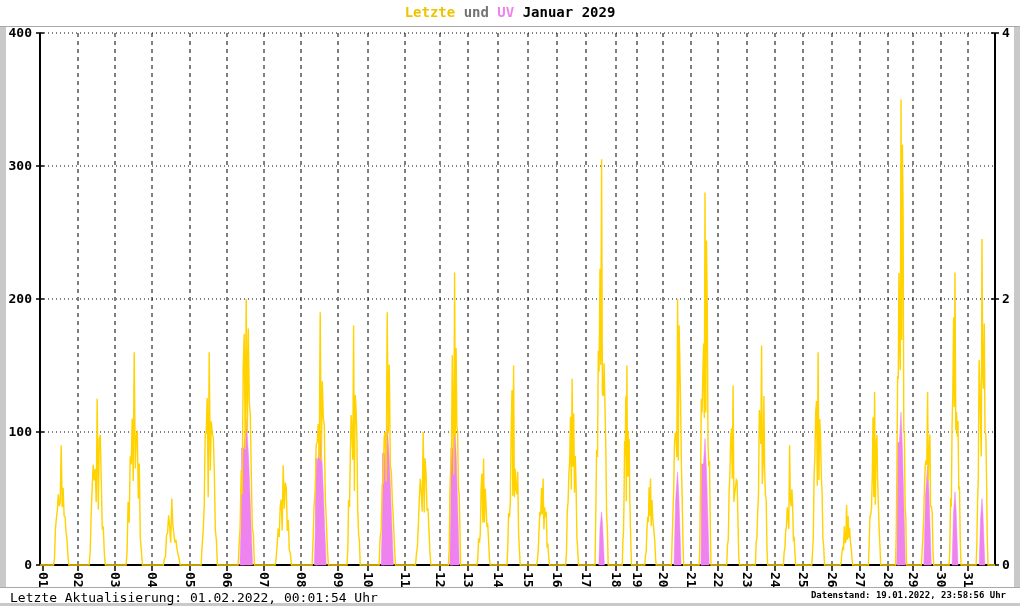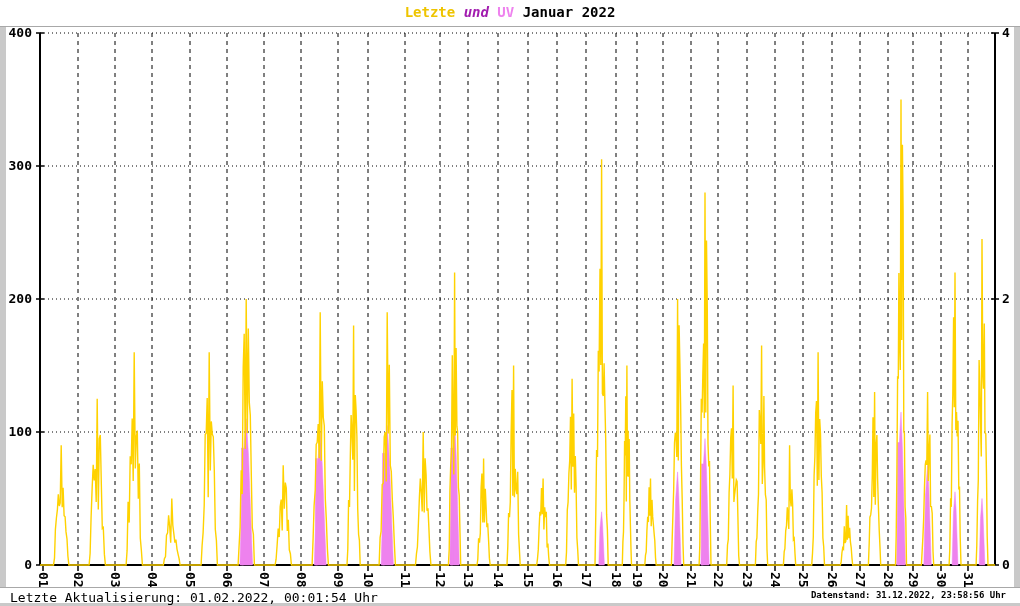--- a/index.html
+++ b/index.html
@@ -11,21 +11,21 @@
   #footer-right{position:absolute;right:14px;top:590px;font-size:9px;font-weight:bold;white-space:pre;}
   #chart-svg{position:absolute;left:0;top:0;}
   text{font-family:"DejaVu Sans Mono","Liberation Mono",monospace;font-weight:bold;fill:#000;}
   .ytick{font-size:13px;}
   .xtick{font-size:13px;}
 </style>
 </head>
 <body>
 
 <div id="page">
-  <div id="title"><span style="color: rgb(238, 196, 0);">Letzte</span><span style="color: #a21caf; font-style: italic;"> und </span><span style="color: rgb(238, 130, 238); text-align: right;">UV</span><span style="color: rgb(0, 0, 0);"> Januar 2022</span></div>
+  <div id="title"><span style="color: rgb(238, 196, 0);">Letzte</span><span style="color: #737373;"> und </span><span style="color: rgb(238, 130, 238); text-align: right;">UV</span><span style="color: rgb(0, 0, 0);"> Januar 2029</span></div>
   <div class="hairline" style="top:26px;"></div>
   <div class="hairline" style="top:587px;"></div>
   <div class="edgeband" style="left:0;top:27px;width:6px;height:560px;"></div>
   <div class="edgeband" style="left:1014px;top:27px;width:6px;height:560px;"></div>
   <div class="edgeband" style="left:0;top:603px;width:1020px;height:3px;"></div>
 
   <svg id="chart-svg" width="1020" height="606" viewBox="0 0 1020 606">
       <line x1="36" y1="565" x2="44" y2="565" stroke="#000" stroke-width="1.5"></line>
       <text x="32" y="569" text-anchor="end" class="ytick">0</text>
       <line x1="40" y1="432" x2="995" y2="432" stroke="#000" stroke-width="1" stroke-dasharray="1 3"></line>
@@ -139,14 +139,14 @@
       <line x1="968" y1="565" x2="968" y2="571" stroke="#000" stroke-width="1.5"></line>
       <text x="964" y="572" class="xtick" transform="rotate(90 964 572)">31</text>
       <line x1="40" y1="33" x2="40" y2="565" stroke="#000" stroke-width="2"></line>
       <line x1="40" y1="565" x2="995" y2="565" stroke="#000" stroke-width="2"></line>
       <line x1="995" y1="33" x2="995" y2="565" stroke="#000" stroke-width="2"></line>
       <path d="M239.9 565 L242.8 462.6 L245.3 430.4 L246.2 418.7 L248.5 455.3 L252.6 565 Z M241.5 565 L241.5 448.0 L243.5 448.0 L243.5 565 Z M314.3 565 L317.0 471.9 L319.4 442.6 L320.2 432.0 L322.3 465.3 L326.2 565 Z M315.5 565 L315.5 458.6 L317.5 458.6 L317.5 565 Z M381.1 565 L383.9 467.2 L386.3 436.5 L387.2 425.4 L389.4 460.3 L393.4 565 Z M382.5 565 L382.5 453.3 L384.5 453.3 L384.5 565 Z M449.8 565 L451.9 462.6 L453.8 430.4 L454.6 418.7 L456.2 455.3 L459.3 565 Z M450.8 565 L450.8 448.0 L452.8 448.0 L452.8 565 Z M598.8 565 L600.0 527.8 L601.2 516.1 L601.6 511.8 L602.6 525.1 L604.4 565 Z M674.0 565 L675.6 499.8 L677.0 479.3 L677.6 471.9 L678.8 495.2 L681.1 565 Z M700.9 565 L702.7 476.6 L704.4 448.8 L705.0 438.6 L706.5 470.2 L709.2 565 Z M701.3 565 L701.3 463.9 L703.3 463.9 L703.3 565 Z M896.6 565 L898.6 457.9 L900.3 424.3 L901.0 412.1 L902.5 450.3 L905.4 565 Z M897.5 565 L897.5 442.6 L899.5 442.6 L899.5 565 Z M923.8 565 L925.5 495.2 L927.0 473.2 L927.6 465.3 L928.9 490.2 L931.3 565 Z M952.1 565 L953.4 513.8 L954.6 497.7 L955.0 491.8 L956.1 510.1 L958.0 565 Z M979.2 565 L980.5 518.5 L981.6 503.8 L982.0 498.5 L983.0 515.1 L984.9 565 Z " fill="#ee82ee" stroke="#ee82ee" stroke-width="0.5"></path>
       <polyline points="40.0,565.0 53.5,565.0 53.5,565.0 54.5,558.2 55.4,529.5 56.4,518.0 57.4,509.7 58.3,494.4 59.3,506.0 60.2,502.9 61.2,445.3 62.2,507.3 63.1,487.9 64.1,515.7 65.1,516.8 66.0,531.9 67.0,539.0 67.9,556.0 68.9,565.0 68.9,565.0 78.0,565.0 89.1,565.0 89.1,565.0 90.1,553.5 91.1,517.0 92.2,486.9 93.2,464.9 94.2,480.4 95.2,469.1 96.2,502.0 97.2,398.8 98.3,509.4 99.3,438.7 100.3,435.0 101.3,483.0 102.3,528.6 103.3,527.5 104.4,554.4 105.4,565.0 105.4,565.0 115.0,565.0 126.1,565.0 126.1,565.0 127.1,550.4 128.1,501.7 129.2,522.6 130.2,456.3 131.2,464.3 132.2,418.5 133.2,480.9 134.2,352.2 135.3,468.6 136.3,436.6 137.3,430.5 138.3,498.7 139.3,463.4 140.3,538.1 141.4,550.8 142.4,565.0 142.4,565.0 152.0,565.0 163.4,565.0 163.4,565.0 164.4,558.7 165.5,556.5 166.5,535.1 167.6,532.9 168.6,515.4 169.7,526.7 170.7,542.7 171.8,498.5 172.8,525.1 173.8,533.3 174.9,542.6 175.9,539.6 177.0,549.1 178.0,553.8 179.1,558.7 180.1,565.0 180.1,565.0 190.0,565.0 201.1,565.0 201.1,565.0 202.1,545.5 203.1,532.9 204.2,505.5 205.2,434.5 206.2,433.1 207.2,398.0 208.2,497.2 209.2,352.2 210.3,470.4 211.3,421.4 212.3,434.2 213.3,436.8 214.3,470.6 215.3,529.3 216.4,540.4 217.4,565.0 217.4,565.0 227.0,565.0 238.1,565.0 238.1,565.0 239.1,545.6 240.1,527.0 241.2,470.3 242.2,494.1 243.2,367.3 244.2,333.8 245.2,449.1 246.2,299.0 247.3,433.2 248.3,328.5 249.3,402.2 250.3,415.4 251.3,474.4 252.3,527.8 253.4,534.2 254.4,565.0 254.4,565.0 264.0,565.0 275.1,565.0 275.1,565.0 276.1,559.2 277.1,545.5 278.2,528.6 279.2,537.1 280.2,506.6 281.2,499.6 282.2,530.4 283.2,465.3 284.3,508.7 285.3,482.5 286.3,488.1 287.3,530.9 288.3,519.8 289.3,549.8 290.4,553.7 291.4,565.0 291.4,565.0 301.0,565.0 312.1,565.0 312.1,565.0 313.1,538.6 314.1,505.8 315.2,490.2 316.2,444.3 317.2,442.3 318.2,424.0 319.2,458.3 320.2,312.3 321.3,460.8 322.3,381.3 323.3,417.5 324.3,425.7 325.3,498.2 326.3,519.1 327.4,548.7 328.4,565.0 328.4,565.0 338.0,565.0 347.0,565.0 347.0,565.0 347.8,549.0 348.6,500.1 349.5,507.0 350.3,457.8 351.1,415.1 351.9,431.1 352.8,459.8 353.6,325.6 354.4,491.0 355.3,395.0 356.1,410.6 356.9,437.0 357.7,508.4 358.6,534.5 359.4,540.3 360.2,565.0 360.2,565.0 368.0,565.0 379.1,565.0 379.1,565.0 380.1,537.5 381.1,531.4 382.2,484.5 383.2,483.2 384.2,436.9 385.2,432.2 386.2,481.5 387.2,312.3 388.3,433.6 389.3,364.7 390.3,465.4 391.3,471.5 392.3,499.0 393.3,517.4 394.4,544.5 395.4,565.0 395.4,565.0 405.0,565.0 415.5,565.0 415.5,565.0 416.5,553.3 417.4,547.0 418.4,523.7 419.4,497.4 420.3,478.6 421.3,493.0 422.2,511.4 423.2,432.0 424.2,512.5 425.1,458.3 426.1,475.0 427.0,510.7 428.0,508.2 429.0,530.6 429.9,551.8 430.9,565.0 430.9,565.0 440.0,565.0 448.4,565.0 448.4,565.0 449.2,549.5 449.9,491.6 450.7,465.4 451.5,450.2 452.3,355.3 453.0,424.0 453.8,474.5 454.6,272.4 455.3,435.4 456.1,347.9 456.9,426.2 457.6,431.7 458.4,487.2 459.2,495.4 460.0,532.3 460.7,565.0 460.7,565.0 468.0,565.0 477.0,565.0 477.0,565.0 477.8,559.3 478.6,538.3 479.5,542.7 480.3,533.4 481.1,487.7 481.9,473.5 482.8,522.4 483.6,458.6 484.4,522.5 485.3,488.7 486.1,506.9 486.9,527.2 487.7,523.3 488.6,540.6 489.4,558.4 490.2,565.0 490.2,565.0 498.0,565.0 507.0,565.0 507.0,565.0 507.8,546.4 508.6,513.0 509.5,517.1 510.3,502.1 511.1,434.8 512.0,390.0 512.8,495.8 513.6,365.5 514.4,497.2 515.3,468.9 516.1,489.6 516.9,494.2 517.7,471.8 518.6,534.2 519.4,549.4 520.2,565.0 520.2,565.0 528.0,565.0 536.7,565.0 536.7,565.0 537.5,558.8 538.3,549.4 539.1,528.2 539.9,511.8 540.7,515.5 541.5,488.1 542.3,514.3 543.1,478.6 543.9,529.5 544.7,507.3 545.5,517.2 546.3,511.7 547.1,547.6 547.9,543.6 548.7,556.7 549.5,565.0 549.5,565.0 557.0,565.0 565.7,565.0 565.7,565.0 566.5,552.0 567.3,509.9 568.1,502.0 568.9,473.5 569.7,460.7 570.5,416.7 571.3,489.5 572.1,378.8 572.9,466.7 573.7,413.4 574.5,492.7 575.3,456.0 576.1,486.0 576.9,537.6 577.7,549.8 578.5,565.0 578.5,565.0 586.0,565.0 595.0,565.0 595.0,565.0 595.8,513.3 596.6,449.9 597.5,456.9 598.3,350.8 599.1,371.6 600.0,268.8 600.8,365.0 601.6,159.3 602.4,393.7 603.3,396.0 604.1,363.3 604.9,403.5 605.7,439.2 606.6,514.4 607.4,530.0 608.2,565.0 608.2,565.0 616.0,565.0 622.3,565.0 622.3,565.0 622.9,541.9 623.5,531.9 624.0,500.9 624.6,441.1 625.2,455.5 625.8,396.3 626.3,501.6 626.9,365.5 627.5,476.5 628.1,430.7 628.7,476.7 629.2,439.0 629.8,499.2 630.4,525.2 631.0,549.6 631.5,565.0 631.5,565.0 637.0,565.0 644.8,565.0 644.8,565.0 645.5,555.0 646.2,551.8 646.9,530.9 647.7,516.7 648.4,522.1 649.1,487.2 649.8,515.7 650.5,478.6 651.2,526.3 652.0,499.9 652.7,516.9 653.4,524.8 654.1,533.2 654.8,540.8 655.5,557.5 656.2,565.0 656.2,565.0 663.0,565.0 671.4,565.0 671.4,565.0 672.2,538.3 672.9,514.9 673.7,489.1 674.5,443.0 675.3,432.8 676.0,434.4 676.8,457.1 677.6,299.0 678.3,460.5 679.1,325.2 679.9,364.0 680.6,403.2 681.4,465.2 682.2,499.7 683.0,544.2 683.7,565.0 683.7,565.0 691.0,565.0 699.1,565.0 699.1,565.0 699.8,545.5 700.6,475.9 701.3,398.8 702.1,412.6 702.8,375.7 703.6,343.6 704.3,417.9 705.0,192.6 705.8,412.4 706.5,240.5 707.3,309.6 708.0,443.7 708.8,466.4 709.5,460.9 710.2,517.0 711.0,565.0 711.0,565.0 718.0,565.0 726.7,565.0 726.7,565.0 727.5,545.0 728.3,539.5 729.1,492.8 729.9,474.1 730.7,438.3 731.5,428.2 732.3,478.5 733.1,385.4 733.9,502.0 734.7,493.8 735.5,487.2 736.3,479.7 737.1,481.4 737.9,516.7 738.7,555.5 739.5,565.0 739.5,565.0 747.0,565.0 755.4,565.0 755.4,565.0 756.2,541.5 756.9,537.9 757.7,511.7 758.5,494.3 759.3,410.1 760.0,424.0 760.8,444.0 761.6,345.5 762.3,483.9 763.1,462.5 763.9,396.1 764.6,468.1 765.4,494.5 766.2,499.7 767.0,549.8 767.7,565.0 767.7,565.0 775.0,565.0 783.4,565.0 783.4,565.0 784.2,551.5 784.9,548.6 785.7,530.8 786.5,525.6 787.3,507.2 788.0,515.6 788.8,528.9 789.6,445.3 790.3,497.7 791.1,506.4 791.9,489.2 792.6,503.5 793.4,539.5 794.2,538.2 795.0,553.7 795.7,565.0 795.7,565.0 803.0,565.0 811.7,565.0 811.7,565.0 812.5,553.5 813.3,536.8 814.1,475.6 814.9,456.9 815.7,412.9 816.5,401.0 817.3,485.7 818.1,352.2 818.9,480.0 819.7,419.0 820.5,434.1 821.3,476.3 822.1,492.6 822.9,538.0 823.7,546.7 824.5,565.0 824.5,565.0 832.0,565.0 840.4,565.0 840.4,565.0 841.2,561.8 841.9,553.0 842.7,547.9 843.5,549.1 844.3,526.2 845.0,543.0 845.8,541.4 846.6,505.1 847.3,539.8 848.1,515.7 848.9,538.2 849.6,527.8 850.4,541.7 851.2,547.6 852.0,558.5 852.7,565.0 852.7,565.0 860.0,565.0 868.4,565.0 868.4,565.0 869.2,543.0 869.9,517.2 870.7,514.9 871.5,508.0 872.3,474.4 873.0,417.2 873.8,496.9 874.6,392.1 875.3,504.7 876.1,445.9 876.9,435.0 877.6,478.8 878.4,506.2 879.2,530.0 880.0,547.4 880.7,565.0 880.7,565.0 888.0,565.0 895.5,565.0 895.5,565.0 896.2,535.3 896.9,471.9 897.6,377.1 898.3,377.5 898.9,273.0 899.6,341.9 900.3,369.9 901.0,99.5 901.7,340.0 902.4,144.7 903.1,210.7 903.8,431.8 904.4,433.4 905.1,507.0 905.8,517.8 906.5,565.0 906.5,565.0 913.0,565.0 921.4,565.0 921.4,565.0 922.2,550.0 922.9,537.3 923.7,517.5 924.5,485.9 925.3,464.6 926.0,460.4 926.8,464.9 927.6,392.1 928.3,480.9 929.1,451.2 929.9,434.5 930.6,506.4 931.4,506.6 932.2,513.4 933.0,551.3 933.7,565.0 933.7,565.0 941.0,565.0 949.1,565.0 949.1,565.0 949.8,549.1 950.6,498.2 951.3,506.9 952.1,424.1 952.8,394.4 953.6,317.3 954.3,407.3 955.0,272.4 955.8,430.1 956.5,412.1 957.3,436.4 958.0,420.8 958.8,489.6 959.5,486.5 960.2,537.0 961.0,565.0 961.0,565.0 968.0,565.0 976.1,565.0 976.1,565.0 976.8,545.4 977.6,500.5 978.3,480.0 979.1,360.0 979.8,384.0 980.6,426.7 981.3,456.5 982.0,239.1 982.8,373.3 983.5,388.7 984.3,323.4 985.0,432.9 985.8,433.8 986.5,474.9 987.2,536.4 988.0,565.0 988.0,565.0 995.0,565.0" fill="none" stroke="#ffd200" stroke-width="1.4" stroke-linejoin="miter"></polyline>
     </svg>
 
   <div id="footer-left">Letzte Aktualisierung: 01.02.2022, 00:01:54 Uhr</div>
-  <div id="footer-right">Datenstand: 31.12.2022, 23:58:56 Uhr</div>
+  <div id="footer-right">Datenstand: 19.01.2022, 23:58:56 Uhr</div>
 </div>
 
 </body></html>

